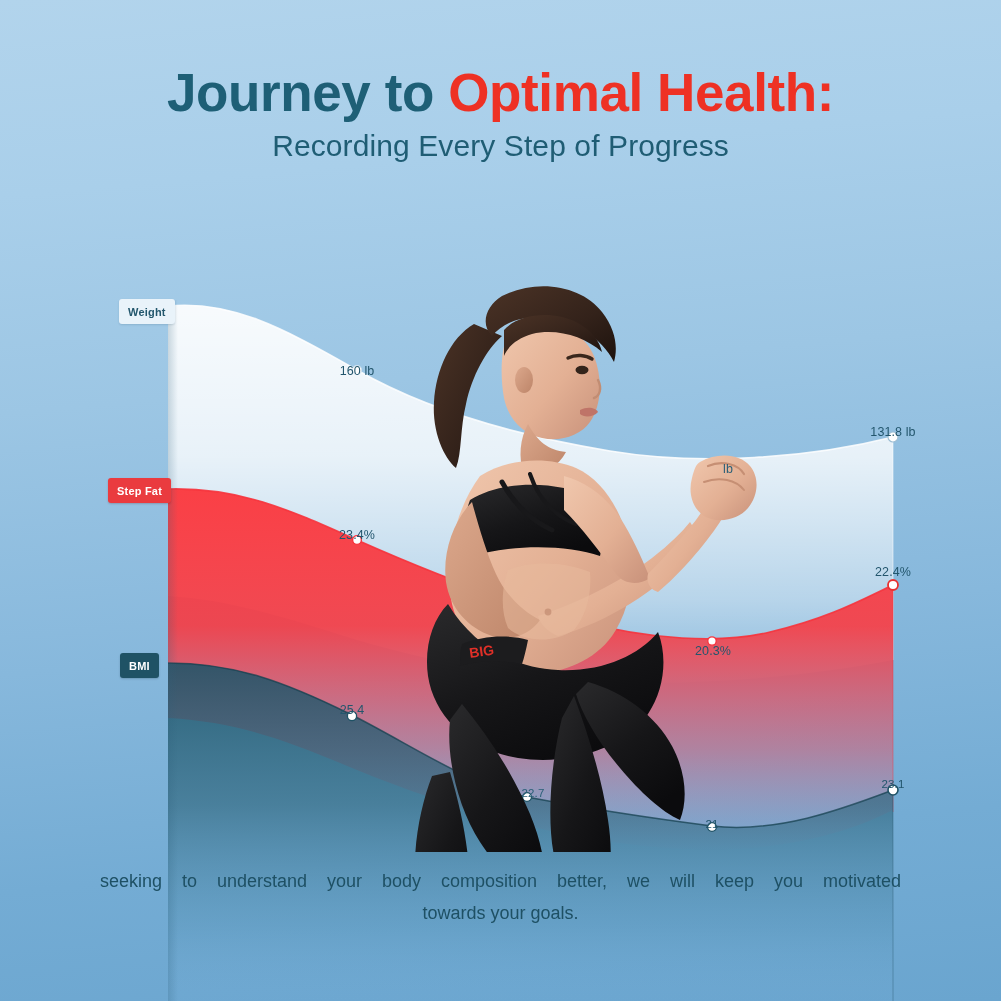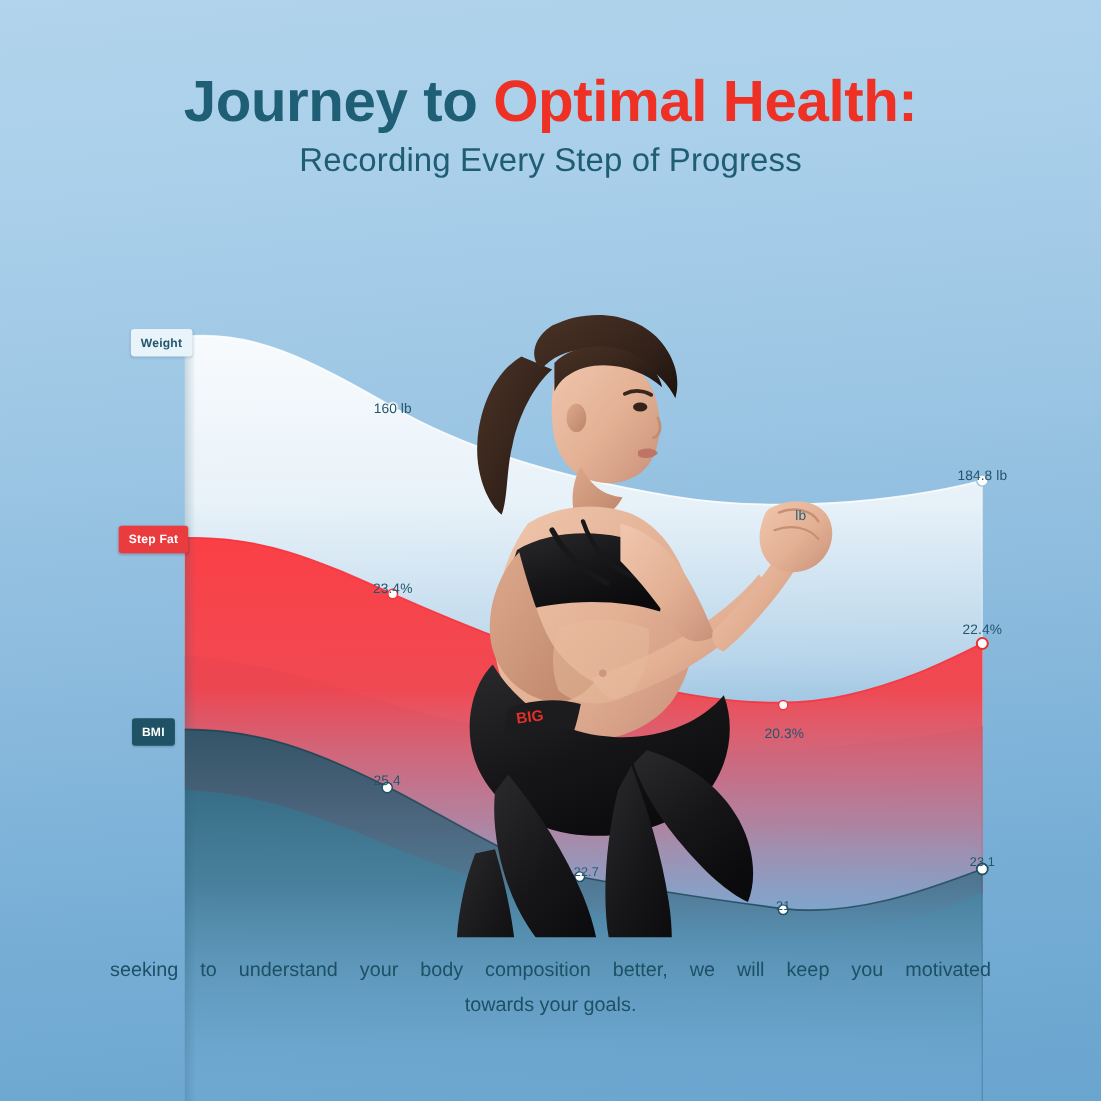--- a/index.html
+++ b/index.html
@@ -358,24 +358,24 @@
       </g>
     </svg>
   </div>
 
   <div class="badge badge-weight">Weight</div>
   <div class="badge badge-bodyfat">Step Fat</div>
   <div class="badge badge-bmi">BMI</div>
 
   <div class="pt-label" style="left:357px; top:364px;text-align:center;">160 lb</div>
   <div class="pt-label occluded" style="left:728px; top:462px;">lb</div>
-  <div class="pt-label" style="left:893px; top:425px;">184.8 lb</div>
+  <div class="pt-label" style="left:893px; top:425px;">131.8 lb</div>
 
   <div class="pt-label" style="left:357px; top:528px;">23.4%</div>
-  <div class="pt-label" style="left:713px; top:660px;">20.3%</div>
+  <div class="pt-label" style="left:713px; top:644px;">20.3%</div>
   <div class="pt-label" style="left:893px; top:565px;">22.4%</div>
 
   <div class="pt-label" style="left:352px; top:703px;">25.4</div>
   <div class="pt-label small occluded" style="left:533px; top:787px; z-index:19;">22.7</div>
   <div class="pt-label small" style="left:712px; top:818px;">21</div>
   <div class="pt-label small" style="left:893px; top:778px;">23.1</div>
 
   <div class="headline-block">
     <h1 class="headline">
       <span class="line"><span>Journey to </span><span class="accent">Optimal Health:</span></span>

